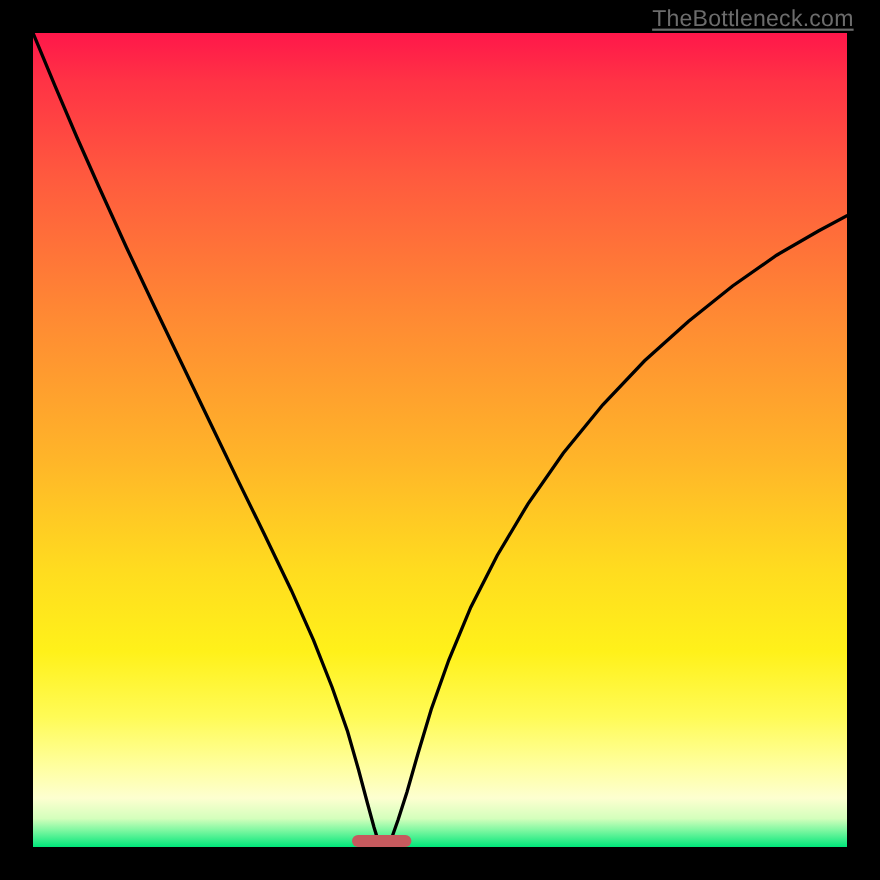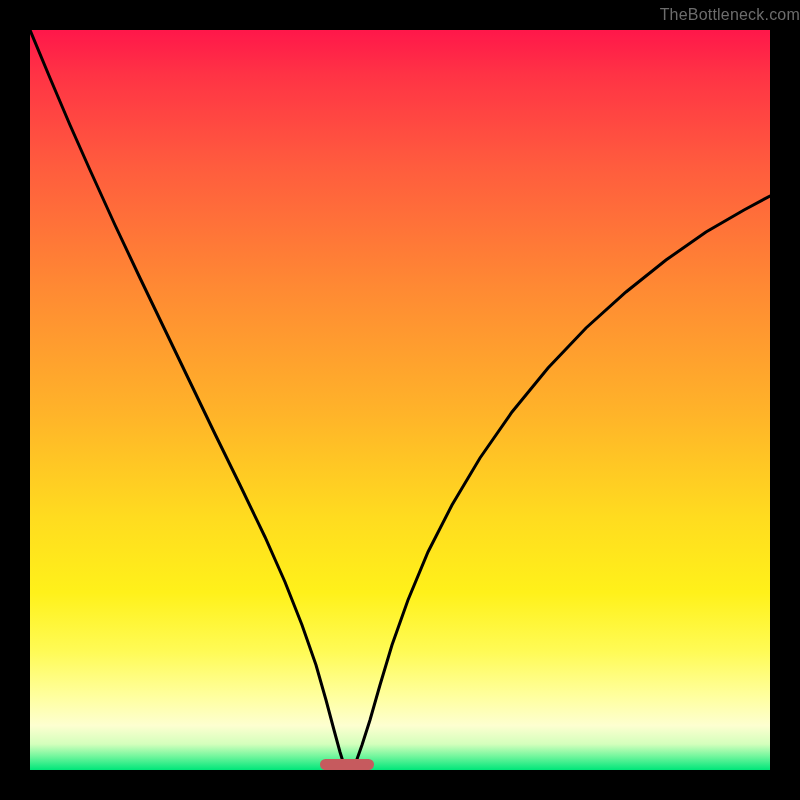--- a/index.html
+++ b/index.html
@@ -36,26 +36,27 @@
       #ffff9e 90%,
       #fdffd0 94%,
       #d4ffbc 96.5%,
       #7bf7a0 98%,
       #00e67a 100%
     );
   }
   .watermark {
     position: absolute;
     top: 6px;
-    right: 0;
+    right: 24px;
     color: #6c6c6c;
-    font-size: 16px;
+    font-size: 21px;
     font-weight: 400;
     letter-spacing: 0.2px;
     user-select: none;
+    text-decoration: underline;
   }
   svg.curve {
     position: absolute;
     left: 0;
     top: 0;
     width: 740px;
     height: 740px;
   }
   .marker {
     position: absolute;

